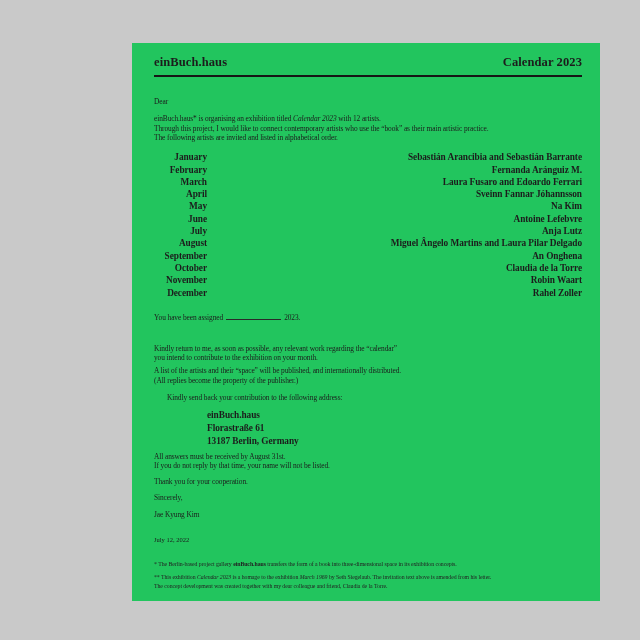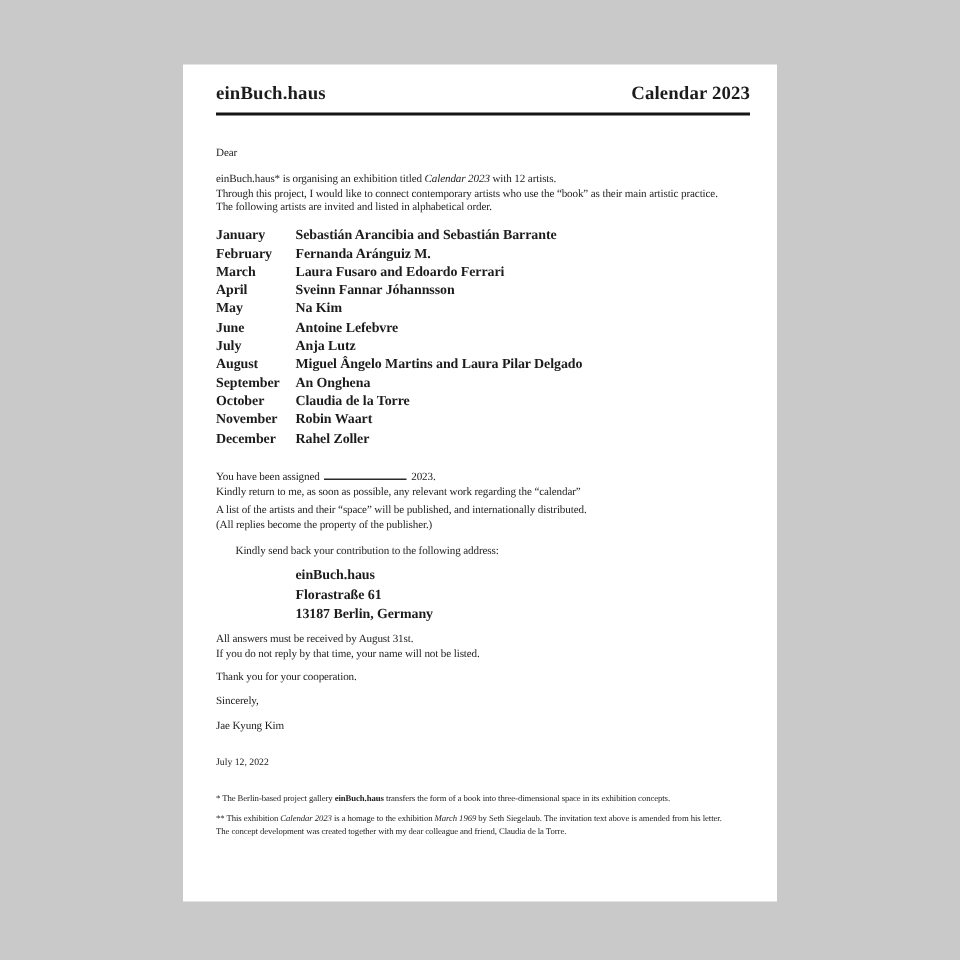--- a/index.html
+++ b/index.html
@@ -1,37 +1,37 @@
 <!DOCTYPE html>
 <html><head>
 <meta charset="utf-8">
 <style>
   html,body{margin:0;padding:0;width:640px;height:640px;overflow:hidden;}
   body{background:#c9c9c9;font-family:"Liberation Serif", serif;color:#1c1c1c;}
   .canvas{position:relative;width:640px;height:640px;background:#c9c9c9;}
   .page{
-    position:absolute;left:122px;top:43px;width:396px;height:558px;
-    background:#ffffff;box-sizing:border-box;padding:0 18px 0 22px;
+    position:absolute;left:132px;top:43px;width:468px;height:558px;
+    background:#22c55e;box-sizing:border-box;padding:0 18px 0 22px;
   }
   .letterhead{
     display:flex;justify-content:space-between;align-items:baseline;
     padding-top:13px;font-size:12.5px;line-height:13.75px;font-weight:bold;
     letter-spacing:0.1px;
   }
   .rule{margin-top:5px;height:2px;background:#161616;}
   p{margin:0;}
   .body{font-size:7.4px;line-height:9.8px;letter-spacing:-0.08px;}
   .nw{white-space:nowrap;}
   .salutation{margin-top:20px;}
   .intro{margin-top:7.3px;}
   .schedule{margin-top:8px;}
-  .srow{display:grid;grid-template-columns:53px 1fr;font-size:9.3px;line-height:12.3px;font-weight:bold;letter-spacing:-0.05px;}
+  .srow{display:grid;grid-template-columns:53px 1fr;font-size:9.3px;line-height:12.3px;font-weight:bold;letter-spacing:-0.05px;text-align:right;}
   .assignment{margin-top:13px;font-family:Liberation Serif, serif;}
   .blank{display:inline-block;width:55px;height:7px;border-bottom:0.9px solid #2a2a2a;margin:0 3px;}
-  .p-return{}
+  .p-return{margin-top:21px;}
   .p-publish{margin-top:3px;}
   .p-send{margin-top:7px;margin-left:13px;}
   .address{margin-top:6px;margin-left:53px;font-size:9.3px;line-height:13px;font-weight:bold;letter-spacing:-0.05px;}
   .p-deadline{margin-top:4px;}
   .p-thanks{margin-top:6px;}
   .p-sincerely{margin-top:6px;}
   .p-signature{margin-top:7px;}
   .p-date{margin-top:16px;font-size:6.5px;line-height:8px;}
   .footnote{font-size:5.8px;line-height:9px;letter-spacing:-0.05px;color:#222;}
   .fn1{margin-top:16px;}
@@ -107,20 +107,21 @@
       <div class="srow">
           <span>December</span>
           <span class="nw">Rahel Zoller</span>
         </div>
     </div>
 
     <p class="body assignment nw"><span>You have been assigned</span><span class="blank"></span><span>2023.</span></p>
 
     <div class="body p-return">
       <div class="nw">Kindly return to me, as soon as possible, any relevant work regarding the “calendar”</div>
+      <div class="nw">you intend to contribute to the exhibition on your month.</div>
     </div>
 
     <div class="body p-publish">
       <div class="nw">A list of the artists and their “space” will be published, and internationally distributed.</div>
       <div class="nw">(All replies become the property of the publisher.)</div>
     </div>
 
     <p class="body p-send nw">Kindly send back your contribution to the following address:</p>
 
     <div class="address">

